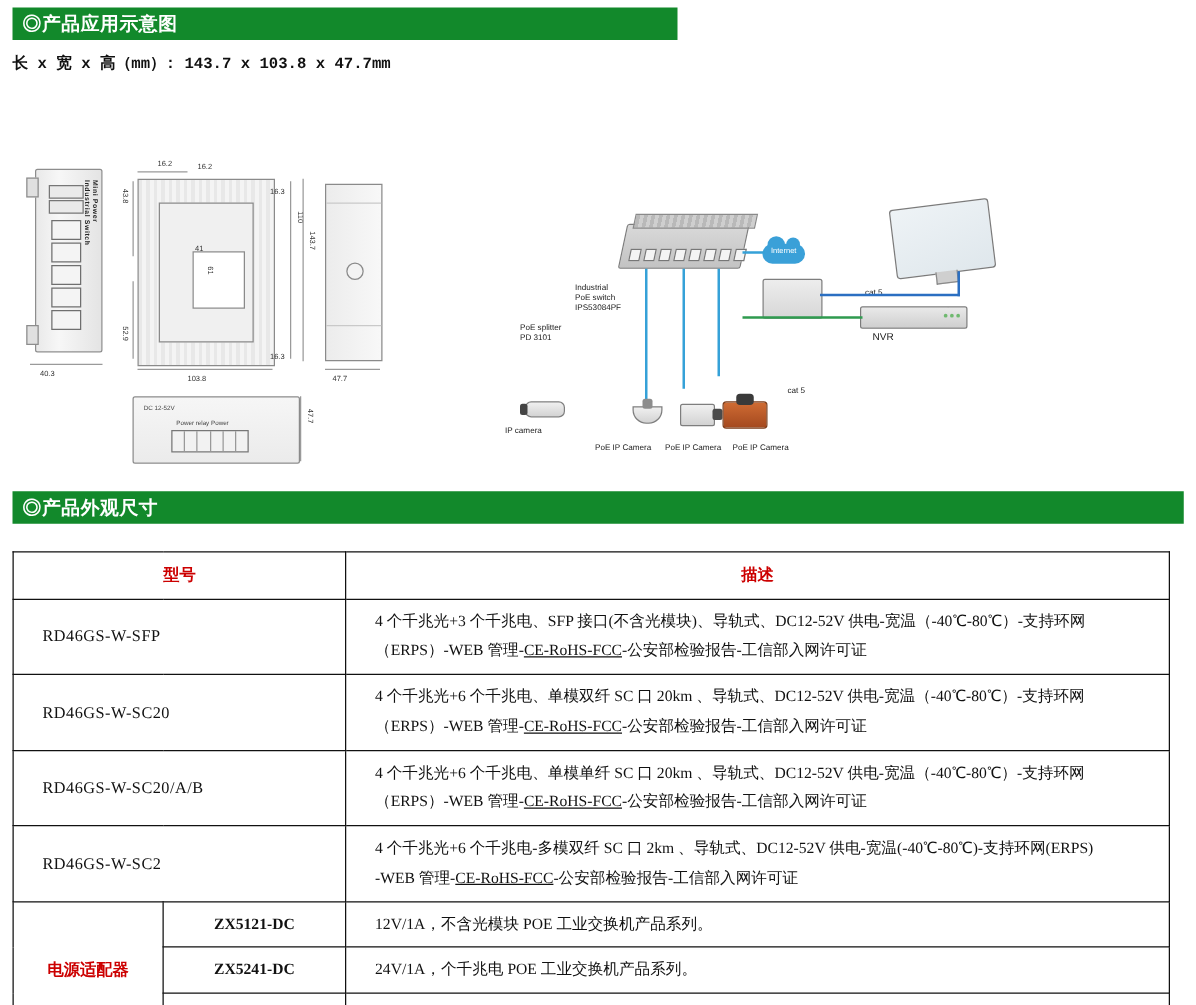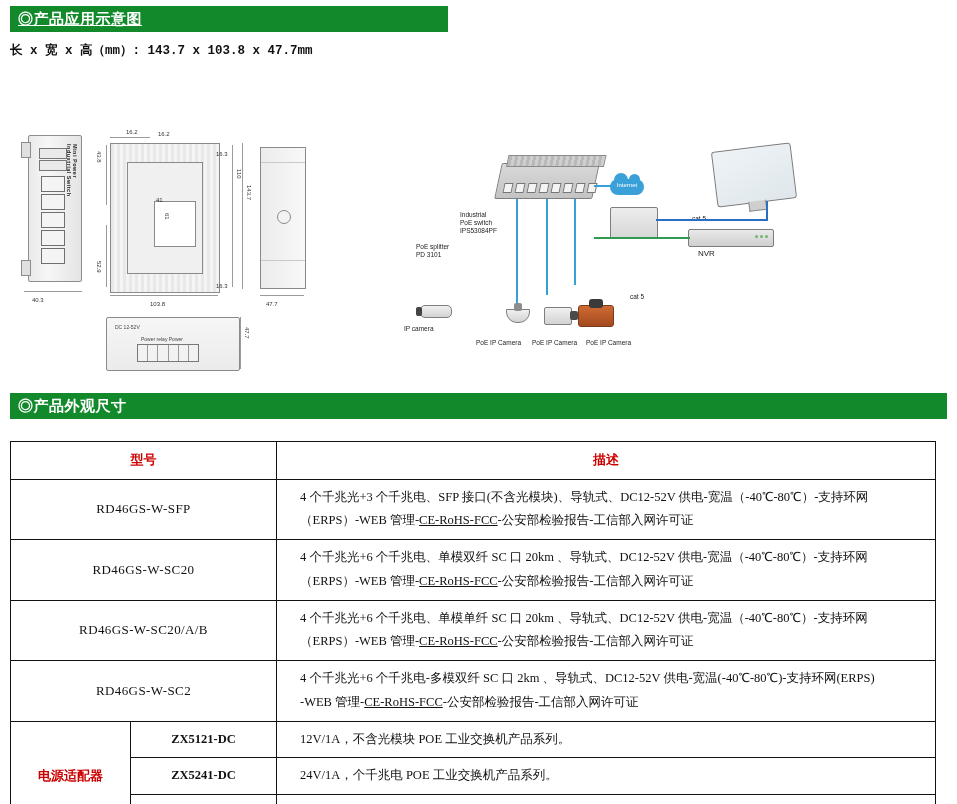--- a/index.html
+++ b/index.html
@@ -25,21 +25,21 @@
     letter-spacing: 0.5px;
   }
   .bars-row {
     display: flex;
     gap: 6px;
     padding: 6px 10px 0 10px;
     box-sizing: border-box;
   }
   .bars-row .section-bar { flex: 0 0 auto; }
   #bar-dim { width: 386px; }
-  #bar-app { width: 438px; text-decoration: underline; }
+  #bar-app { width: 532px; }
 
   .dim-text {
     font-family: "Liberation Mono", monospace;
     font-weight: bold;
     font-size: 12.5px;
     padding: 10px 0 0 10px;
   }
 
   .figures {
     position: relative;
@@ -156,21 +156,21 @@
     font-family: "Liberation Sans", sans-serif; font-size: 5px; color: #444;
   }
   .bottom-view .cap2 {
     position: absolute; top: 18px; left: 34px;
     font-family: "Liberation Sans", sans-serif; font-size: 5px; color: #444;
   }
 
   
   .appdiag {
     position: absolute;
-    left: 398px; top: 0px;
+    left: 398px; top: 16px;
     width: 552px; height: 290px;
   }
   .appdiag .alabel {
     position: absolute;
     font-family: "Liberation Sans", sans-serif;
     font-size: 6.5px;
     color: #222;
     white-space: nowrap;
     line-height: 1.25;
   }
@@ -281,21 +281,21 @@
     vertical-align: middle;
     line-height: 1.9;
   }
   table.order th {
     color: #cc0000;
     font-weight: bold;
     text-align: center;
     font-size: 13px;
   }
   td.model {
-    text-align: center;
+    text-align: left;
     font-family: "Liberation Serif", serif;
     font-size: 13px;
     letter-spacing: 0.4px;
   }
   td.desc { font-size: 12.5px; }
   td.desc .u { text-decoration: underline; }
   .adapter-label {
     color: #cc0000;
     font-weight: bold;
     text-align: center;

